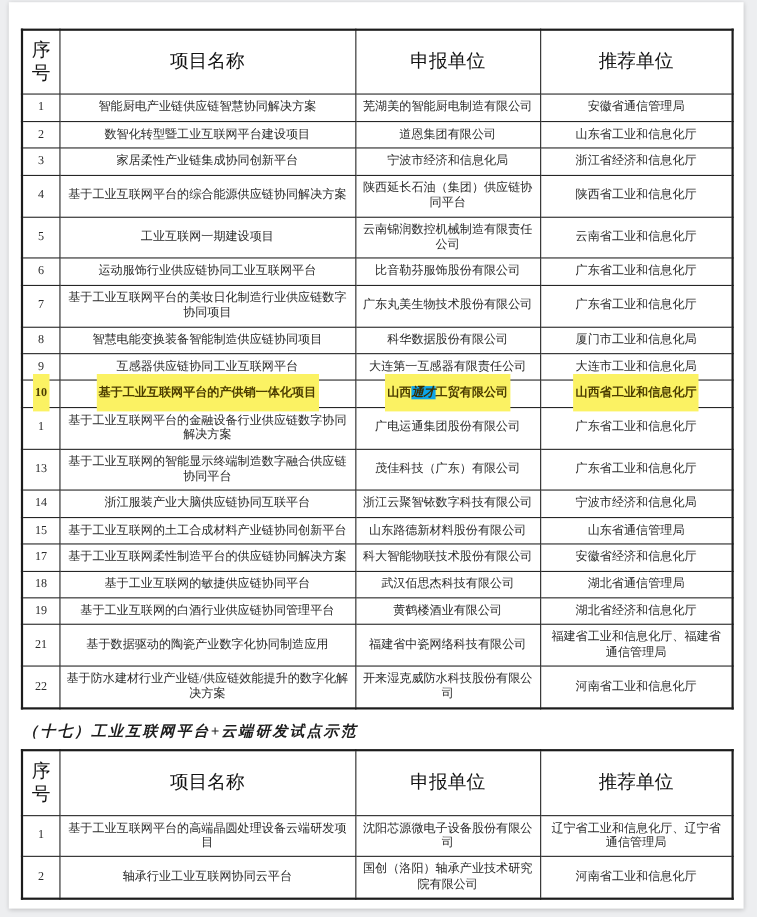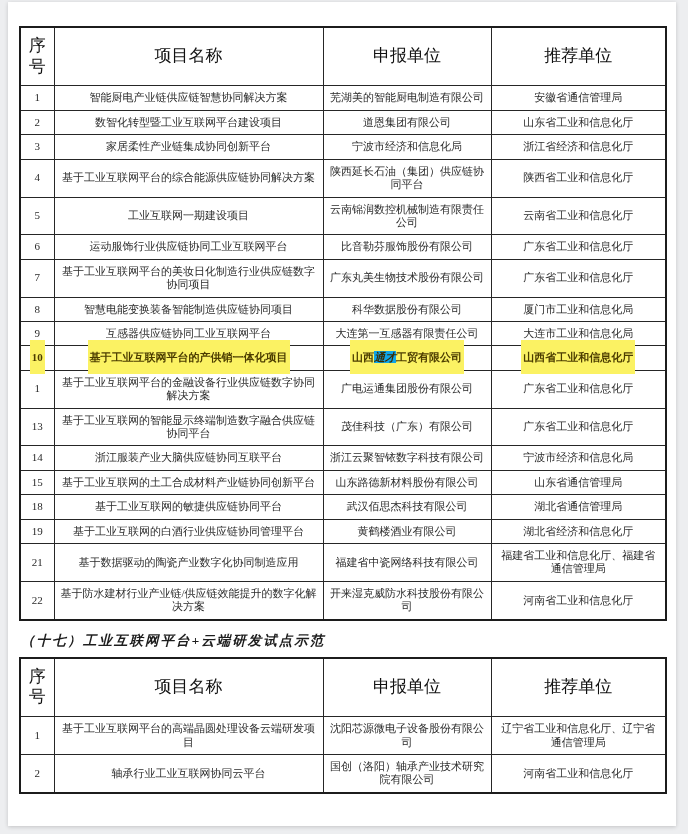--- a/index.html
+++ b/index.html
@@ -169,20 +169,26 @@
             <td><span class="cell-text">浙江云聚智铱数字科技有限公司</span></td>
             <td><span class="cell-text">宁波市经济和信息化局</span></td>
           </tr>
           <tr>
             <td><span class="cell-text">15</span></td>
             <td><span class="cell-text">基于工业互联网的土工合成材料产业链协同创新平台</span></td>
             <td><span class="cell-text">山东路德新材料股份有限公司</span></td>
             <td><span class="cell-text">山东省通信管理局</span></td>
           </tr>
           <tr>
+            <td><span class="cell-text">17</span></td>
+            <td><span class="cell-text">基于工业互联网柔性制造平台的供应链协同解决方案</span></td>
+            <td><span class="cell-text">科大智能物联技术股份有限公司</span></td>
+            <td><span class="cell-text">安徽省经济和信息化厅</span></td>
+          </tr>
+          <tr>
             <td><span class="cell-text">18</span></td>
             <td><span class="cell-text">基于工业互联网的敏捷供应链协同平台</span></td>
             <td><span class="cell-text">武汉佰思杰科技有限公司</span></td>
             <td><span class="cell-text">湖北省通信管理局</span></td>
           </tr>
           <tr>
             <td><span class="cell-text">19</span></td>
             <td><span class="cell-text">基于工业互联网的白酒行业供应链协同管理平台</span></td>
             <td><span class="cell-text">黄鹤楼酒业有限公司</span></td>
             <td><span class="cell-text">湖北省经济和信息化厅</span></td>

